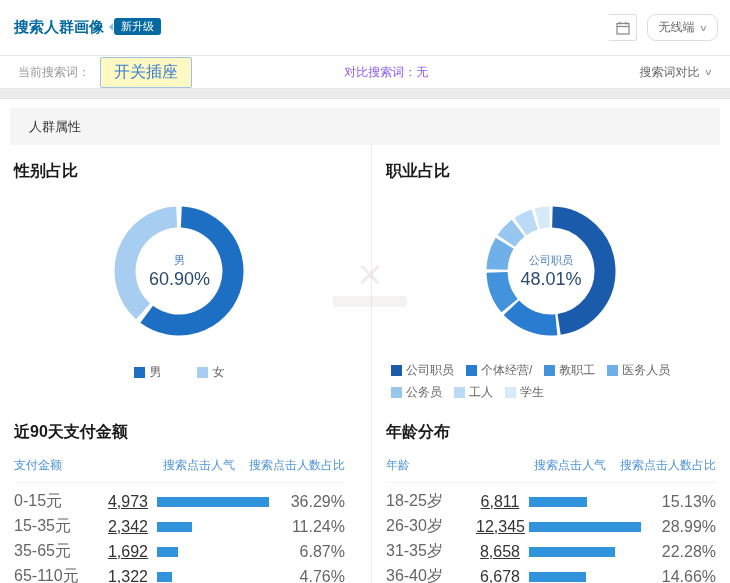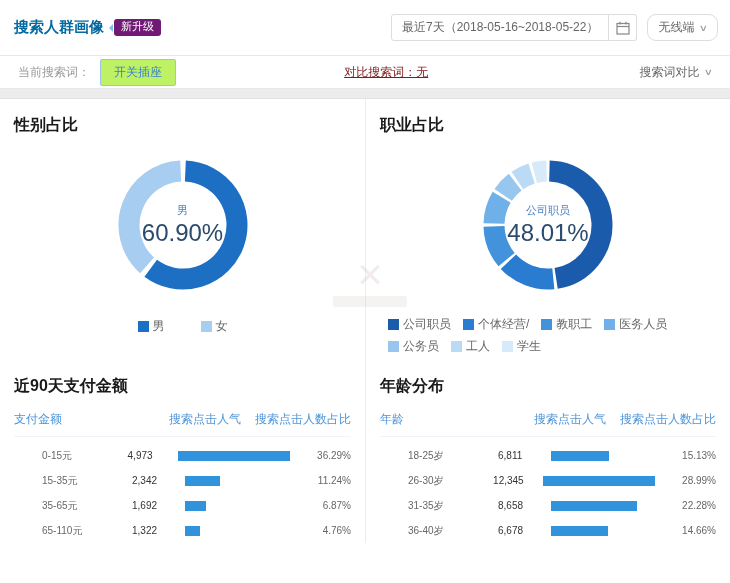--- a/index.html
+++ b/index.html
@@ -1,85 +1,82 @@
 <!DOCTYPE html>
 <html><head>
 <meta charset="utf-8">
 <style>
   * { margin:0; padding:0; box-sizing:border-box; }
   html,body { width:730px; height:583px; overflow:hidden; background:#fff;
               font-family:"Liberation Sans","DejaVu Sans",sans-serif; color:#333; }
   .header { position:relative; height:55px; padding:18px 12px 0 14px; }
   .page-title { display:inline-block; font-size:15px; font-weight:bold; color:#0369a1; }
   .title-badge { display:inline-block; position:relative; margin-left:10px; vertical-align:2px;
-                 background:#701a75; color:#fff; font-size:11px; line-height:17px;
-                 padding:0 7px; border-radius:3px;font-family:Liberation Mono, monospace; }
+                 background:#0369a1; color:#fff; font-size:11px; line-height:17px;
+                 padding:0 7px; border-radius:3px; }
   .title-badge::before { content:""; position:absolute; left:-5px; top:5px;
                  border:4px solid transparent; border-right-color:#7ec1e8; border-left:0; }
   .header-right { position:absolute; right:12px; top:14px; display:flex; align-items:center; }
   .hbox { border:1px solid #ddd; border-radius:3px; background:#fff; height:27px;
           display:flex; align-items:center; font-size:12px; color:#666; }
   .date-btn { padding:0 10px; border-top-right-radius:0; border-bottom-right-radius:0; }
   .cal-btn { width:28px; justify-content:center; border-left:none;
              border-top-left-radius:0; border-bottom-left-radius:0; }
   .channel-btn { margin-left:10px; padding:0 10px;border-radius:9px; }
   .chev { font-size:9px; color:#999; margin-left:6px; transform:scaleX(1.4); display:inline-block; }
   .filter-bar { height:34px; border-top:1px solid #e8e8e8; border-bottom:1px solid #e8e8e8;
                 display:flex; align-items:center; font-size:12px; color:#9a9a9a; padding:16px 18px; }
   .f-left { display:flex; align-items:center; width:47%; }
-  .kw-btn { margin-left:10px; border:1px solid #9fc1e8; border-radius:2px; background:#bef264;
-            color:#3a7fd2; font-size:12px; padding:4px 13px; cursor:pointer; }
-  .f-mid { flex:1; color:#7f1d1d;text-decoration:underline; }
+  .kw-btn { margin-left:10px; border:1px solid #9fc1e8; border-radius:2px; background:#fef9c3;
+            color:#3a7fd2; font-size:16px; padding:4px 13px; cursor:pointer; }
+  .f-mid { flex:1; color:#8b5cf6; }
   .f-right { color:#666; display:flex; align-items:center; }
   .page-gap { height:10px; background:#ececec; border-bottom:1px solid #e2e2e2; }
   .main { background:#fff; }
   .section-bar { margin:9px 10px 0 10px; height:37px; line-height:37px; background:#f5f5f6;
                  font-size:13px; color:#333; padding-left:19px; }
-  .charts-row, .tables-row { display:flex; }
+  .charts-row, .tables-row { display:flex;gap:12px; }
   .panel { width:365px; padding:12px 14px 0 14px; position:relative; }
   .panel.right { border-left:1px solid #ededed; }
   .chart-title { font-size:16px; font-weight:bold; color:#1a1a1a; margin:4px 0 6px 0; }
   .donut-wrap { position:relative; width:150px; margin:14px auto 0 auto; }
   .donut-center { position:absolute; left:0; top:0; width:150px; height:150px;
                   display:flex; flex-direction:column; align-items:center; justify-content:center;
                   pointer-events:none; }
   .center-label { font-size:11px; color:#4a7fc0; }
-  .center-value { font-size:24px; color:#2b4a6f; margin-top:1px; }
+  .center-value { font-size:18px; color:#2b4a6f; margin-top:1px; }
   .legend { display:flex; flex-wrap:wrap; justify-content:center; margin-top:14px; font-size:12px; color:#666; }
   .legend.occ { width:320px; margin:12px auto 0 auto; justify-content:flex-start; }
   .legend-item { display:flex; align-items:center; margin:0 12px 5px 0; cursor:pointer; }
   .legend.gender .legend-item { margin:0 18px; }
   .swatch { width:11px; height:11px; margin-right:4px; display:inline-block; }
   .thead { display:flex; font-size:12px; color:#4e95d9; margin-top:14px; padding-bottom:8px;
            border-bottom:1px solid #eef4fa; }
   .thead .c1 { width:90px; }
   .thead .c2 { flex:1; padding-left:40px;text-align:right; }
   .thead .c3 { width:110px; text-align:right; }
-  .trow { display:flex; align-items:center; height:25px; font-size:10px;margin-left:28px; }
+  .trow { display:flex; align-items:center; height:25px; font-size:16px; }
   .trow .c1 { width:90px; color:#666; }
-  .trow .val { width:48px; text-align:left; color:#333; }
+  .trow .val { width:48px; text-align:center; color:#333;text-decoration:underline; }
   .trow .track { flex:1; margin-left:5px; height:10px; }
   .trow .bar { display:block; height:10px; background:#3093dc; }
   .trow .pct { width:64px; text-align:right; color:#666; }
   .tbody { margin-top:6px; }
   .watermark { position:absolute; left:330px; top:258px; width:80px; text-align:center;
                pointer-events:none; opacity:0.18; filter:blur(0.6px); }
   .watermark .wm-x { font-size:34px; color:#b99; line-height:34px; }
   .watermark .wm-bar { margin:4px auto 0 auto; width:74px; height:11px; background:#cbb; border-radius:2px; }
   svg.cal { display:block; }
 </style>
 </head>
 <body>
 
 <div class="header">
   <span class="page-title">搜索人群画像</span><span class="title-badge">新升级</span>
   <div class="header-right">
-    <div class="hbox date-btn">
-      <span>最近7天（2018-05-16~2018-05-22）</span>
-    </div>
     <div class="hbox cal-btn">
       <svg class="cal" width="14" height="14" viewBox="0 0 14 14">
         <rect x="1" y="2.5" width="12" height="10.5" fill="none" stroke="#888" stroke-width="1.2"></rect>
         <line x1="1" y1="5.5" x2="13" y2="5.5" stroke="#888" stroke-width="1.2"></line>
         <line x1="4" y1="0.8" x2="4" y2="3.5" stroke="#888" stroke-width="1.2"></line>
         <line x1="10" y1="0.8" x2="10" y2="3.5" stroke="#888" stroke-width="1.2"></line>
       </svg>
     </div>
     <div class="hbox channel-btn">
       <span>无线端</span>
@@ -96,20 +93,21 @@
   <div class="f-mid">对比搜索词：无</div>
   <div class="f-right">
     <span>搜索词对比</span>
     <span class="chev">∨</span>
   </div>
 </div>
 
 <div class="page-gap"></div>
 
 <div class="main">
+  <div class="section-bar">人群属性</div>
 
   <div class="charts-row">
     <div class="panel">
       <div class="chart-title">性别占比</div>
       <div class="donut-wrap"><svg width="150" height="150" viewBox="0 0 150 150">
             <path d="M 77.35544691772816 21.051396034579682 A 54 54 0 1 1 42.69802370052316 118.27334430279265" fill="none" stroke="#1d6fc4" stroke-width="21"></path>
             <path d="M 39.049422008690925 115.29337342654253 A 54 54 0 0 1 72.64455308227186 21.051396034579682" fill="none" stroke="#a7cdf0" stroke-width="21"></path>
           </svg>
         <div class="donut-center">
           <span class="center-label">男</span>

